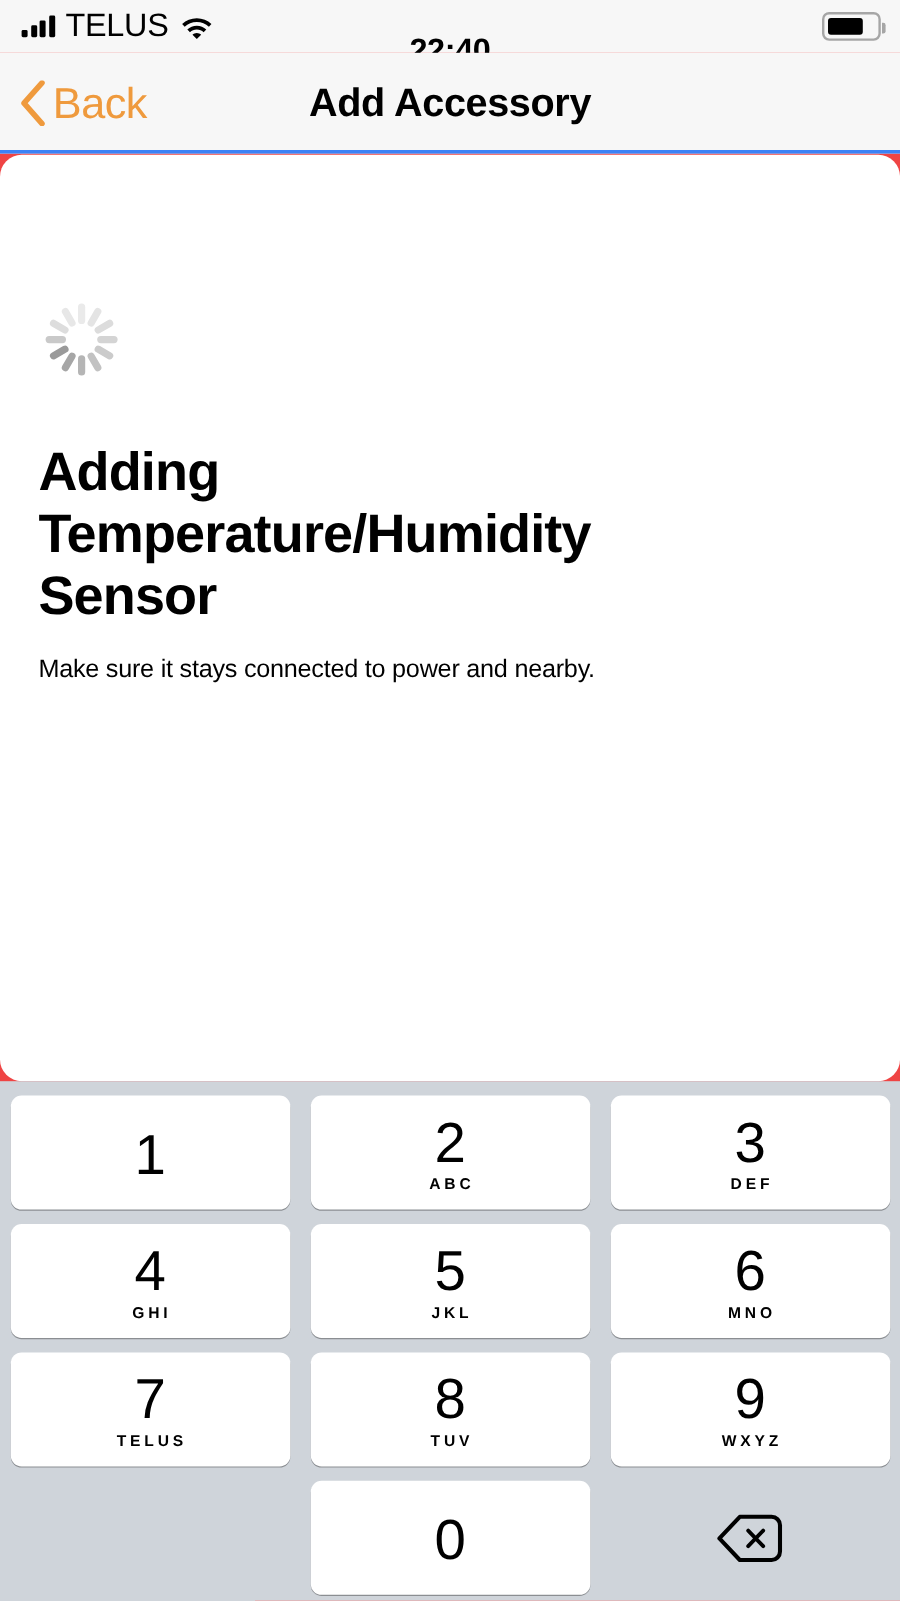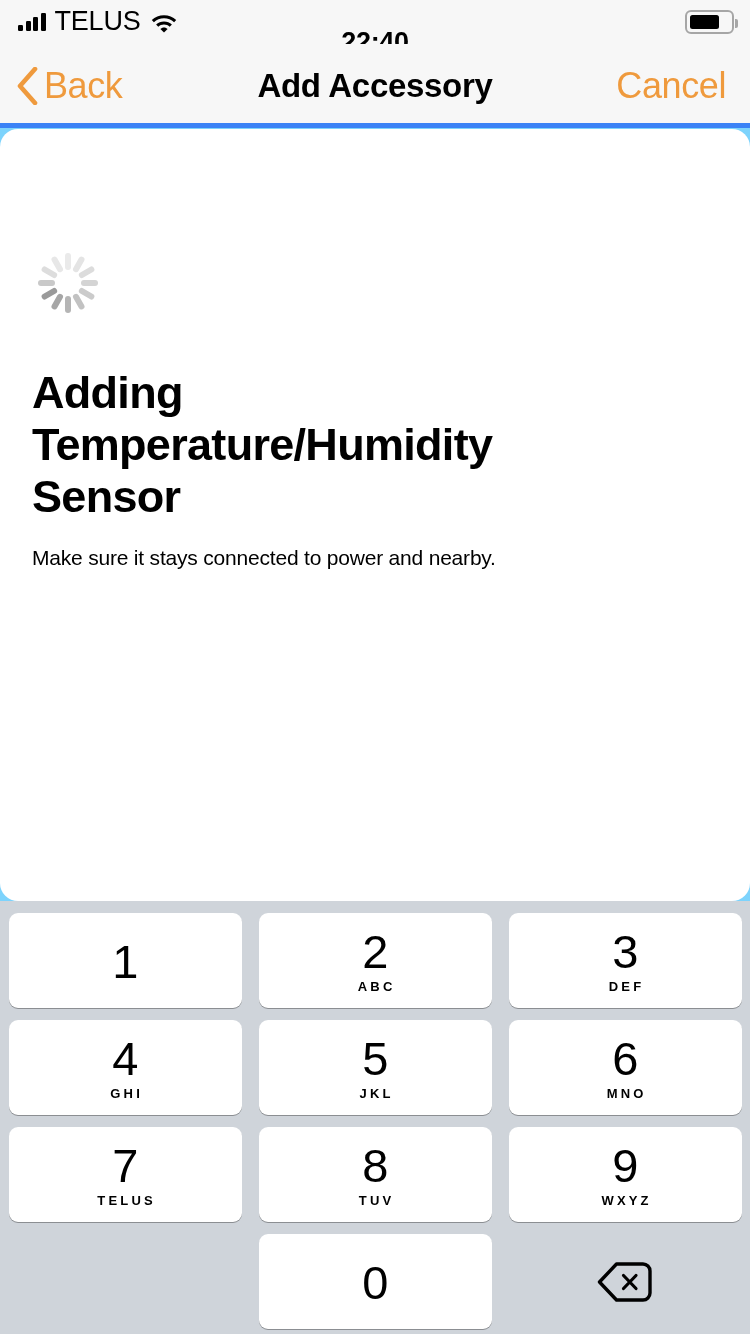--- a/index.html
+++ b/index.html
@@ -11,21 +11,21 @@
     height: 1334px;
     overflow: hidden;
     background: #ffffff;
     font-family: "Liberation Sans", sans-serif;
     -webkit-font-smoothing: antialiased;
   }
   .screen {
     position: relative;
     width: 750px;
     height: 1334px;
-    background: #7dd3fc;
+    background: #ef4444;
   }
 
   
   .status-bar {
     position: absolute;
     left: 0; top: 0;
     width: 750px; height: 44px;
     background: #F7F7F7;
     display: flex;
     align-items: center;
@@ -105,21 +105,21 @@
     background: #000;
     border-radius: 2.5px;
   }
 
   
   .nav-bar {
     position: absolute;
     left: 0; top: 44px;
     width: 750px; height: 84px;
     background: #F7F7F7;
-    border-bottom: 5px solid #3b82f6;
+    border-bottom: 3px solid #3b82f6;
     box-sizing: border-box;
   }
   .nav-back {
     position: absolute;
     left: 16px; top: 0;
     height: 83px;
     display: flex;
     align-items: center;
     gap: 6px;
     cursor: pointer;
@@ -304,21 +304,20 @@
   </div>
 
   <div class="nav-bar">
     <div class="nav-back">
       <svg class="chev" viewBox="0 0 22 38">
         <path d="M19 2 L4 19 L19 36" fill="none" stroke="#EF9A3D" stroke-width="4.6" stroke-linecap="round" stroke-linejoin="round"></path>
       </svg>
       <span class="nav-back-label">Back</span>
     </div>
     <div class="nav-title">Add Accessory</div>
-    <div class="nav-cancel">Cancel</div>
   </div>
 
   <div class="content">
     <div class="spinner" id="spinner">
         <div class="spoke" style="transform: rotate(0deg); background: rgb(234, 234, 234);"></div>
         <div class="spoke" style="transform: rotate(30deg); background: rgb(228, 228, 228);"></div>
         <div class="spoke" style="transform: rotate(60deg); background: rgb(220, 220, 220);"></div>
         <div class="spoke" style="transform: rotate(90deg); background: rgb(212, 212, 212);"></div>
         <div class="spoke" style="transform: rotate(120deg); background: rgb(203, 203, 203);"></div>
         <div class="spoke" style="transform: rotate(150deg); background: rgb(194, 194, 194);"></div>

